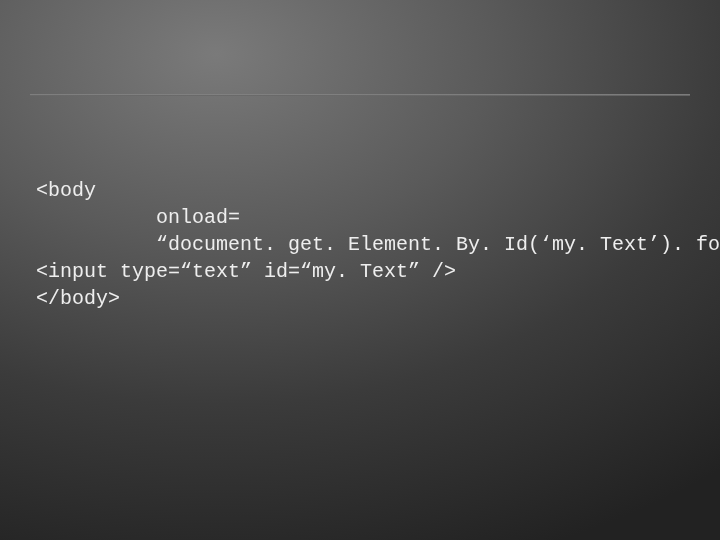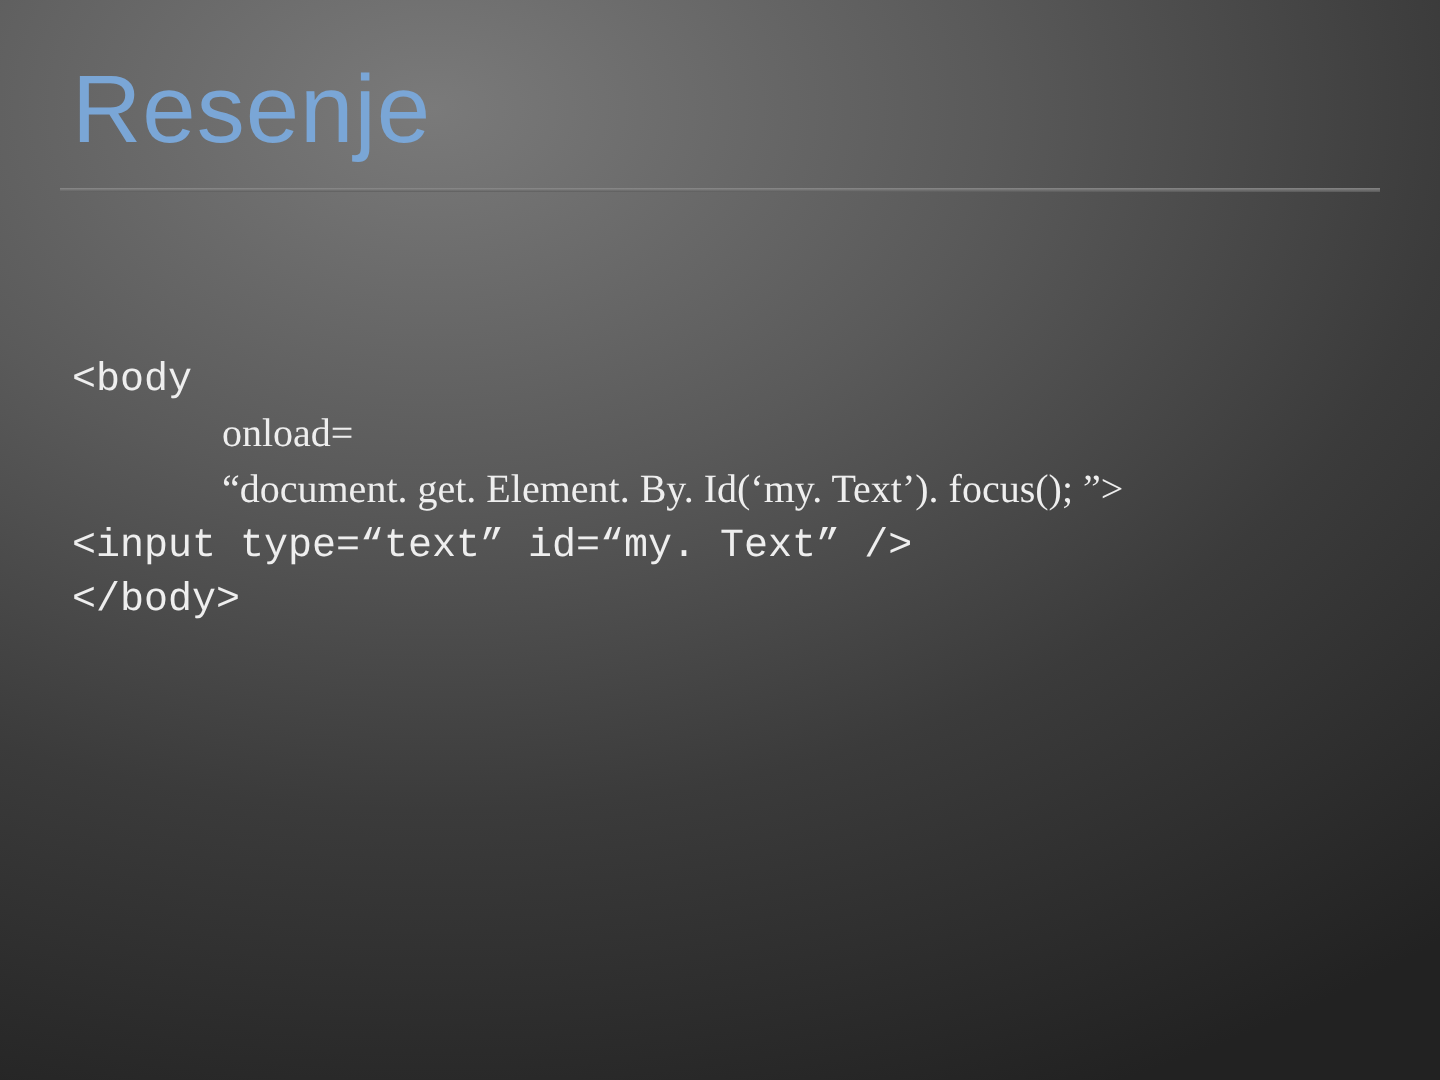--- a/index.html
+++ b/index.html
@@ -40,27 +40,26 @@
     position: absolute;
     left: 36px;
     top: 150px;
     font-family: "Courier New", Courier, monospace;
     font-size: 20px;
     line-height: 1.35;
     color: #eeeeee;
     white-space: pre;
   }
   .ind { margin-left: 0; }
-  .ind2 { padding-left: 5ch; font-family: Liberation Serif, serif; }
+  .ind2 { padding-left: 5ch; }
 </style>
 </head>
 <body>
 
 <div class="slide">
-  <div class="title">Resenje</div>
   <div class="underline"></div>
 
   <div class="code">
 <span class="ind">&lt;body</span>
 <span class="ind2">     onload=</span>
 <span class="ind2">     “document. get. Element. By. Id(‘my. Text’). focus(); ”&gt;</span>
 <span class="ind">&lt;input type=“text” id=“my. Text” /&gt;</span>
 <span class="ind">&lt;/body&gt;</span>
   </div>
 </div>

